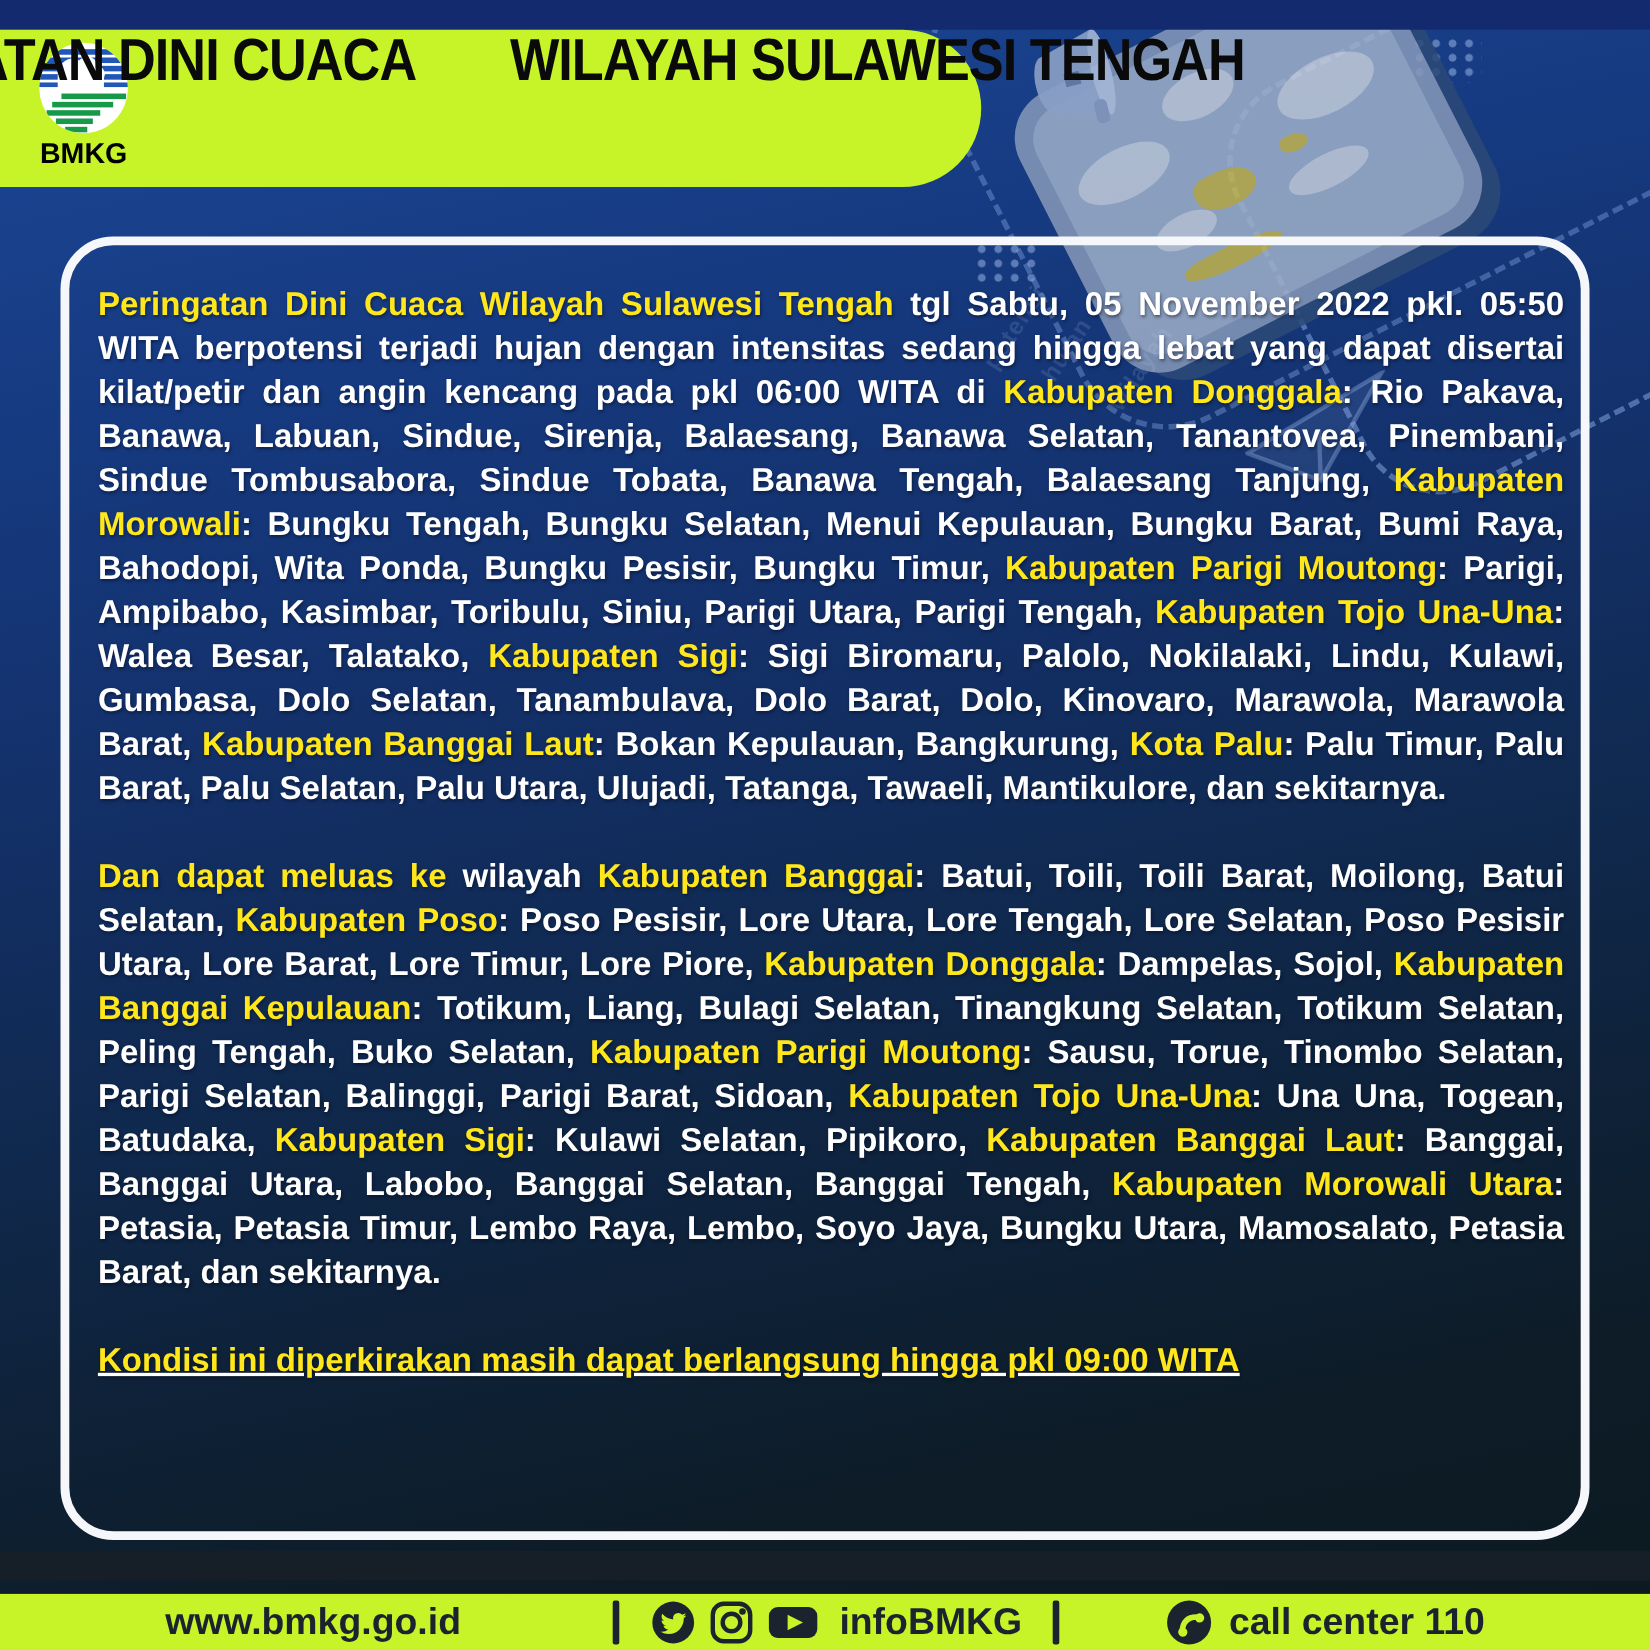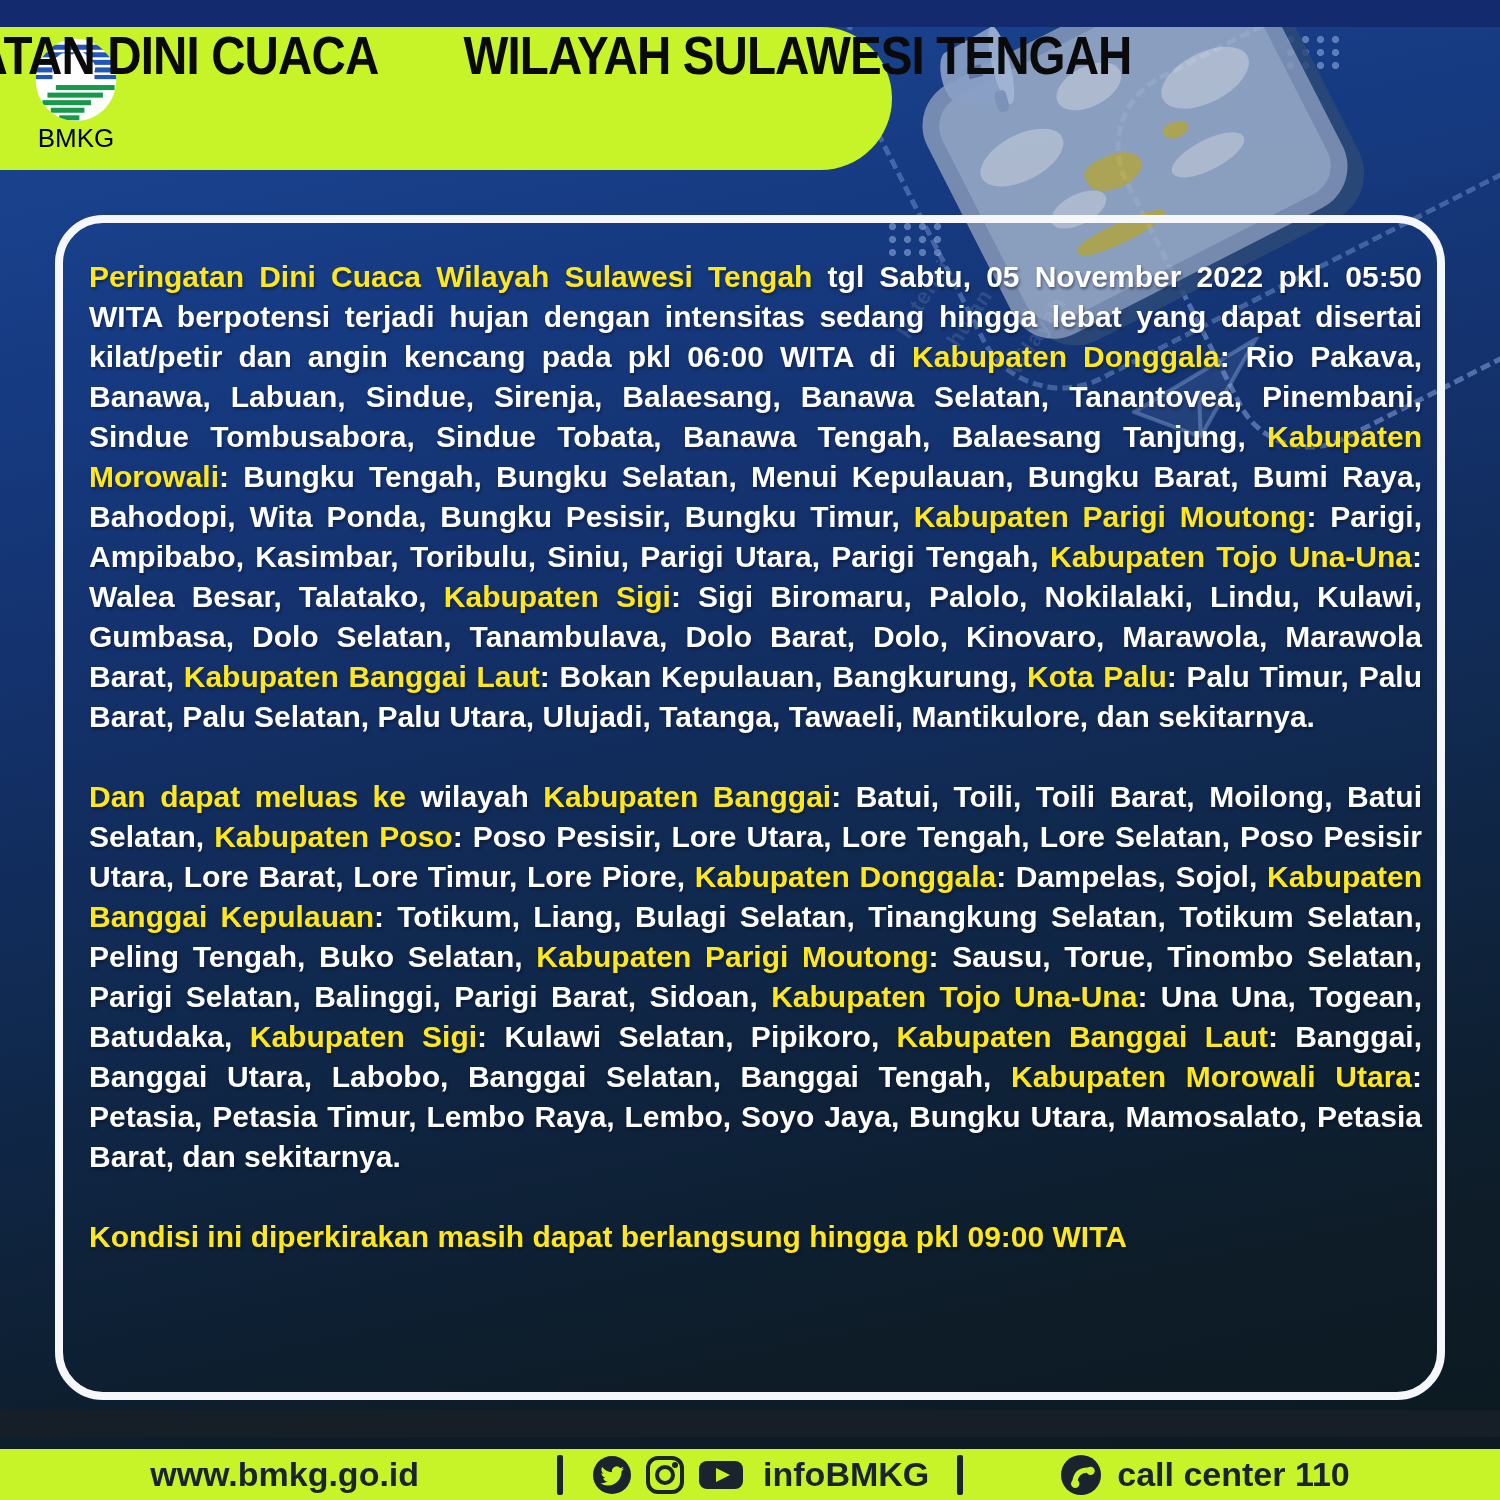--- a/index.html
+++ b/index.html
@@ -20,36 +20,36 @@
   .phone-depth{position:absolute;left:14px;top:16px;right:-12px;bottom:-16px;background:#2c4a77;border-radius:50px;}
   .phone-body{position:absolute;inset:0;background:#8799b9;border-radius:46px;}
   .phone-screen{position:absolute;inset:16px;background:#9fb0ca;border-radius:32px;overflow:hidden;}
   .blob{position:absolute;background:#c6cfdc;border-radius:50%;}
   .blob.y{background:#c5b64e;border-radius:30% 60% 45% 55%;}
   .wm{position:absolute;font-weight:bold;font-size:22px;color:rgba(195,213,243,.14);transform:rotate(-57deg);letter-spacing:1px;}
   
   .top-strip{position:absolute;z-index:2;left:0;top:0;width:100%;height:27px;background:#132b6e;}
   .banner{position:absolute;z-index:3;left:0;top:27px;width:892px;height:143px;background:#c6f428;border-radius:0 72px 72px 0;}
   .logo{position:absolute;left:28px;top:10px;width:96px;text-align:center;}
-  .logo-text{display:block;font-weight:normal;font-size:26px;letter-spacing:0px;color:#000;margin-top:-4px;}
+  .logo-text{display:block;font-weight:bold;font-size:26px;letter-spacing:0px;color:#000;margin-top:-4px;}
   .titles{position:absolute;left:118px;right:76px;top:0;bottom:0;display:flex;flex-direction:row;justify-content:center;text-decoration:underline;}
   .title-line{display:block;text-align:center;font-weight:bold;font-size:54px;line-height:56px;color:#0a0a0a;letter-spacing:-1px;}
   .title-line>span{display:inline-block;transform:scaleX(.88);transform-origin:center;white-space:nowrap;}
   
   .panel{
     position:absolute;z-index:2;left:55px;top:215px;width:1390px;height:1185px;
     border:8px solid #f5f7fa;border-radius:48px;box-sizing:border-box;
     padding:34px 15px 20px 26px;
   }
   .para{
     margin:0 0 40px 0;text-align:justify;
     font-weight:bold;font-size:30px;line-height:40px;color:#ffffff;
     text-shadow:1px 2px 3px rgba(5,10,25,.5);
   }
-  .para:last-child{margin-bottom:0;margin-top:10px;}
+  .para:last-child{margin-bottom:0;margin-top:10px;text-decoration:underline;}
   .yellow{color:#ffe71c;}
   
   .bottom-strip{position:absolute;z-index:2;left:0;bottom:63px;width:100%;height:27px;background:#161f27;}
   .footer{
     position:absolute;z-index:3;left:0;bottom:0;width:100%;height:51px;background:#c6f428;
     display:flex;align-items:center;justify-content:center;
     color:#1b242e;font-weight:bold;font-size:34px;
   }
   .sep{width:6px;height:40px;background:#1b242e;border-radius:2px;}
   .footer [data-name="footer-website"]{margin-right:138px;}

